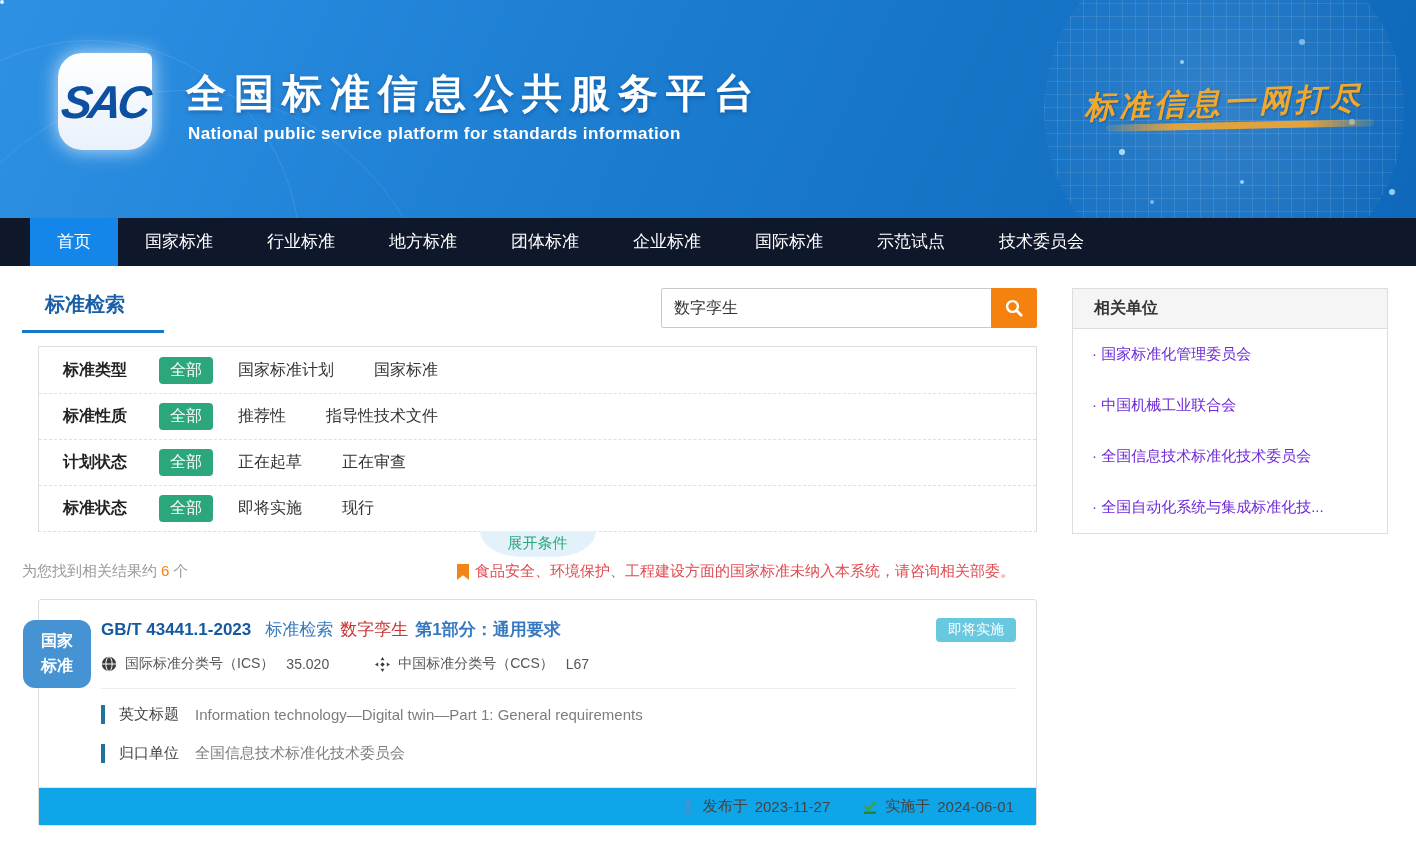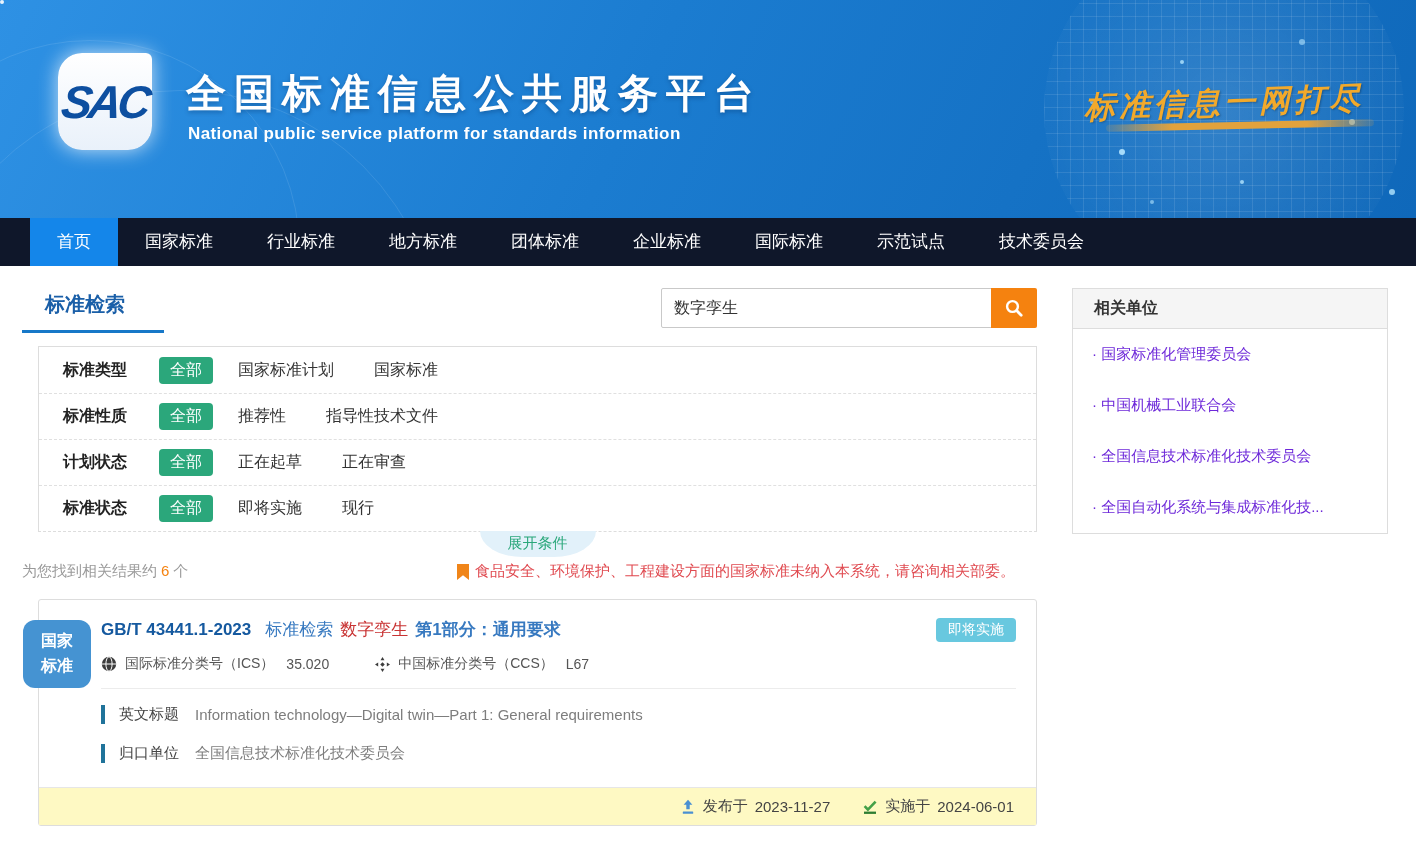--- a/index.html
+++ b/index.html
@@ -87,21 +87,21 @@
   .status-badge { background:#68c8df; color:#fff; font-size:14px; padding:3px 12px; border-radius:4px; white-space:nowrap; }
   .card-meta { display:flex; gap:46px; padding:13px 20px 15px 62px; font-size:14px; color:#555; align-items:center; }
   .meta-item { display:flex; align-items:center; gap:8px; }
   .meta-value { margin-left:4px; }
   .divider { border-top:1px solid #ececec; margin:0 20px 0 62px; }
   .card-fields { padding:16px 20px 4px 62px; }
   .field-row { display:flex; align-items:center; margin-bottom:20px; }
   .field-bar { width:4px; height:19px; background:#20739a; margin-right:14px; }
   .field-label { font-size:15px; color:#444; margin-right:16px; white-space:nowrap; }
   .field-value { font-size:15px; color:#7d7d7d; }
-  .card-footer { background:#fef9c3; border-top:1px solid #e6e6e6; padding:9px 22px; display:flex;
+  .card-footer { background:#0ea5e9; border-top:1px solid #e6e6e6; padding:9px 22px; display:flex;
     justify-content:flex-end; gap:32px; font-size:15px; color:#444; align-items:center; }
   .footer-item { display:flex; align-items:center; gap:7px; }
 
   
   .sidebar { width:316px; margin-left:35px; }
   .sidebar-box { border:1px solid #ddd; background:#fff; }
   .sidebar-head { background:#f5f5f5; border-bottom:1px solid #ddd; padding:9px 21px;
     font-size:16px; font-weight:bold; color:#333; }
   .sidebar-item { padding:16px 16px 16px 19px; font-size:15px; color:#6d28d9; cursor:pointer;
     white-space:nowrap; overflow:hidden; }

